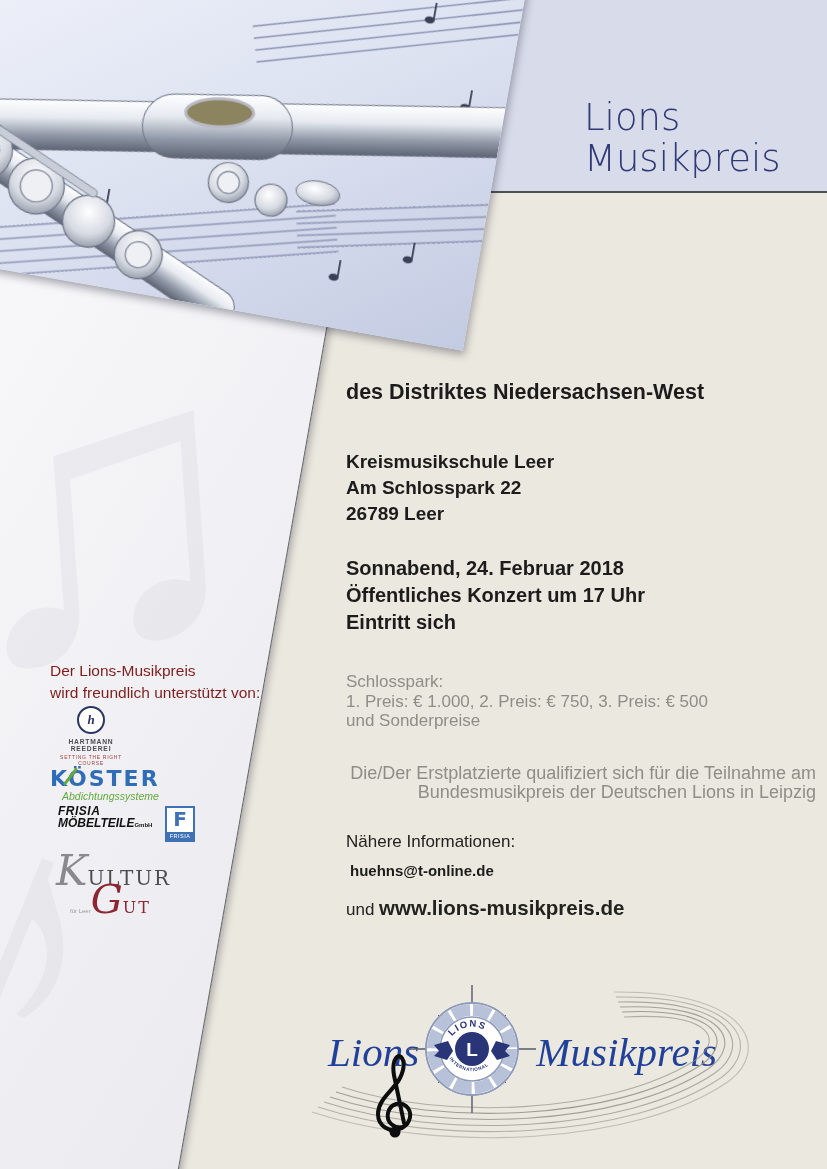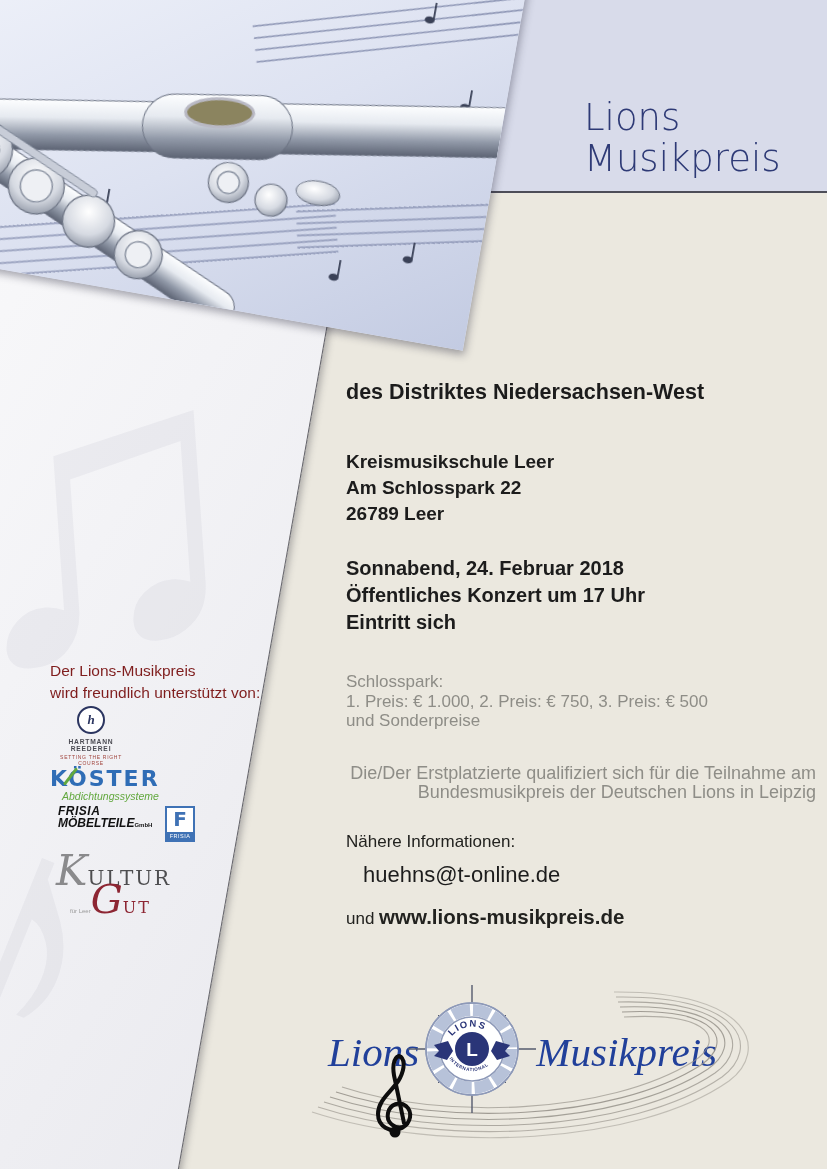--- a/index.html
+++ b/index.html
@@ -52,21 +52,21 @@
     white-space:nowrap;
   }
   
   .content{position:absolute;left:346px;top:380px;width:470px;z-index:4;color:#1c1c1c;}
   .subtitle{font-size:21.5px;font-weight:bold;margin:0 0 44px 0;}
   .venue{font-size:19px;font-weight:bold;line-height:26px;margin:0 0 28px 0;}
   .event{font-size:20px;font-weight:bold;line-height:27px;margin:0 0 36px 0;}
   .prizes{font-size:17px;line-height:19.5px;color:#8e8d87;margin:0 0 33px 0;}
   .qual{font-size:18px;line-height:19.5px;color:#8e8d87;margin:0 0 29px 0;text-align:right;}
   .info-label{font-size:17px;color:#22221f;margin:0 0 10px 0;}
-  .email{font-size:22px;font-weight:normal;margin:0 0 13px 17px;}
+  .email{font-size:15px;font-weight:bold;margin:0 0 13px 4px;}
   .website-line{font-size:17px;color:#22221f;}
   .website-line .site{font-size:20.5px;font-weight:bold;margin-top:48px;}
   
   .support{
     position:absolute;left:50px;top:660px;z-index:4;
     font-size:15.5px;line-height:22px;color:#7f1d1d;
   }
   .sp-hartmann{position:absolute;left:48px;top:706px;width:86px;text-align:center;z-index:4;}
   .sp-hartmann .ring{
     width:24px;height:24px;border:2px solid #2b3560;border-radius:50%;

